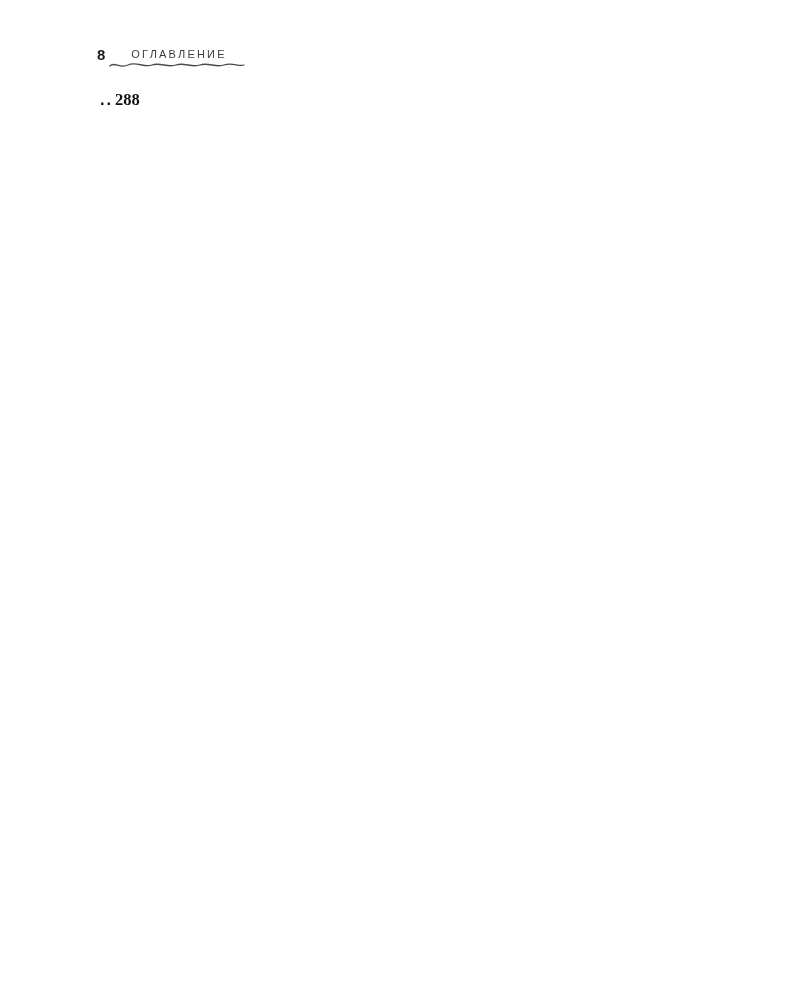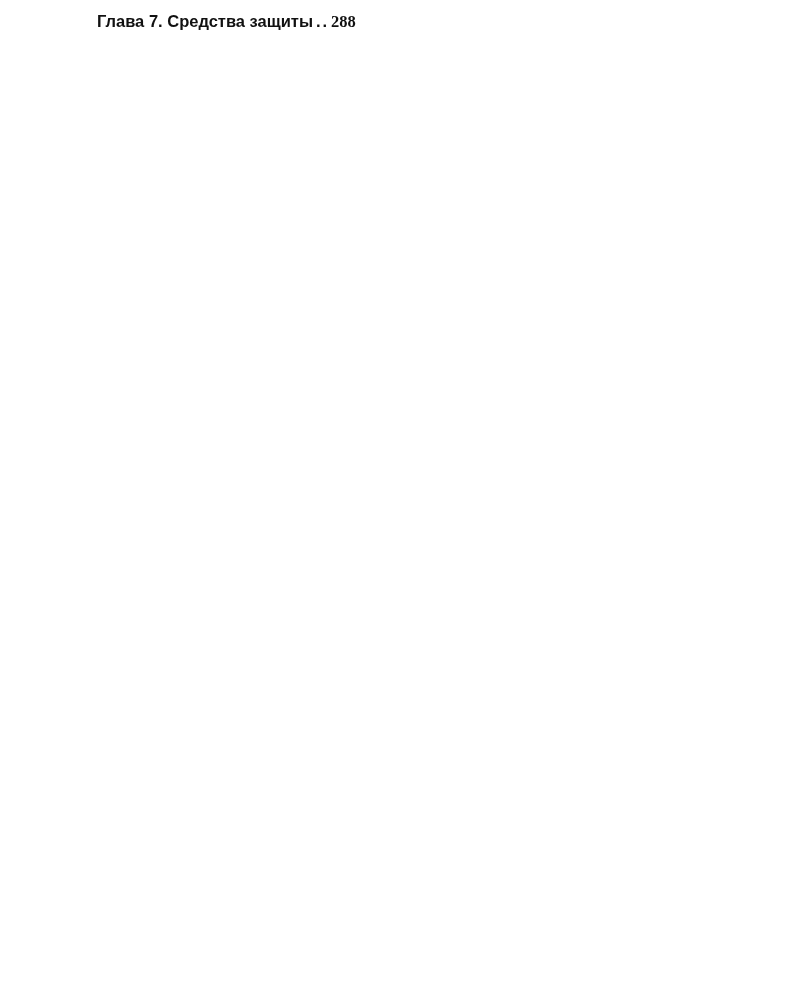--- a/index.html
+++ b/index.html
@@ -48,22 +48,27 @@
     font-weight:bold;font-size:16.5px;
     margin:15px 0 7px 0;
   }
   .row.chapter .dots::after{letter-spacing:2px;}
   .section:first-child .row.chapter{margin-top:0;}
 </style>
 </head>
 <body>
 
 <div class="page">
+  <div class="page-header">
+    <span class="header-pagenum">8</span><span class="header-title">ОГЛАВЛЕНИЕ</span>
+    <svg class="squiggle" width="138" height="10" viewBox="0 0 138 10">
+      <path d="M2 6 C 6 1, 12 9, 20 5 C 28 1, 36 8, 44 5 C 52 2, 60 8, 68 5 C 76 2, 84 8, 92 5 C 100 2, 108 8, 116 5 C 124 2, 131 7, 136 5" fill="none" stroke="#4a4a4a" stroke-width="1.3" stroke-linecap="round"></path>
+    </svg>
+  </div>
   <div class="toc" id="toc">
       <section class="section">
         <div class="row chapter">
-          <span class="label">Глава 7. Средства защиты</span>
           <span class="dots"></span>
           <span class="page">288</span>
         </div>
       </section>
     </div>
 </div>
 
 </body></html>

